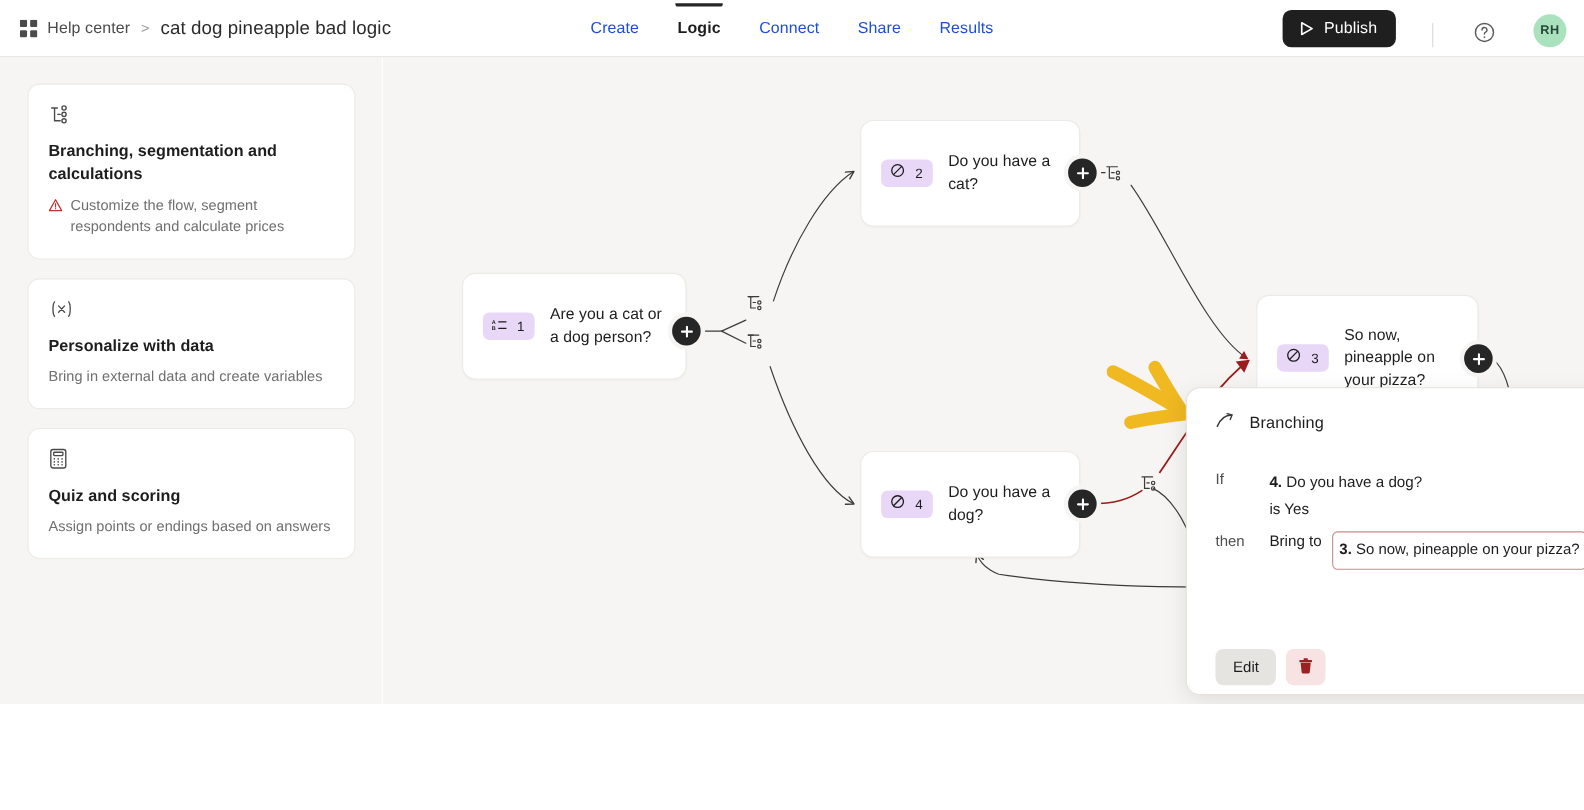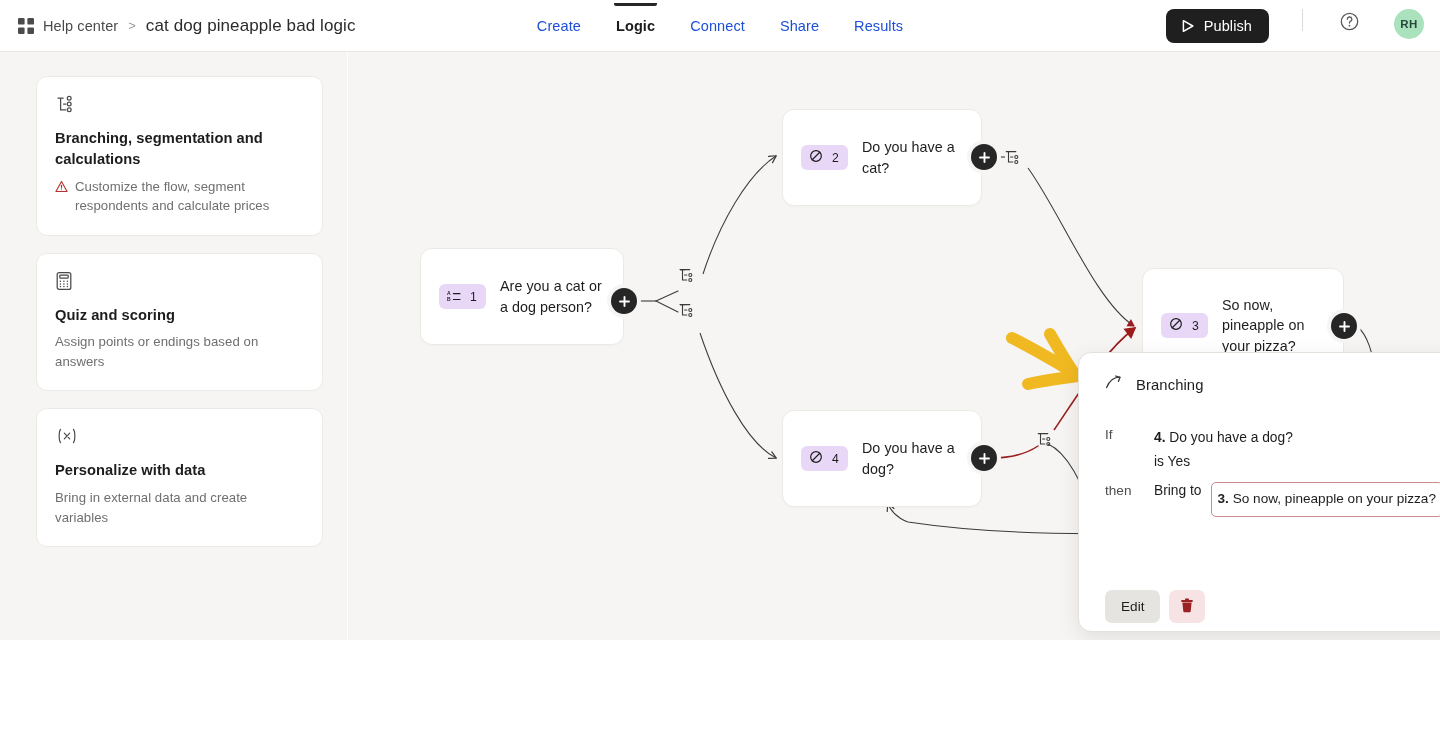--- a/index.html
+++ b/index.html
@@ -36,21 +36,21 @@
     position: relative; pointer-events: auto;
     font-size: 14.5px; color: #1d4ed8; letter-spacing: .1px;
     padding: 16px 2px 14px; cursor: pointer; line-height: 1;
   }
   .tab.active { color: #1d1d1d; font-weight: 600; }
   .tab.active::before {
     content: ""; position: absolute; top: 0; left: 0; right: 0;
     height: 3px; background: #262626; border-radius: 0 0 2px 2px;
   }
 
-  .header-right { margin-left: auto; display: flex; align-items: flex-start; gap: 16px; }
+  .header-right { margin-left: auto; display: flex; align-items: flex-end; gap: 16px; }
   .publish-btn {
     display: flex; align-items: center; gap: 9px;
     background: #1f1f1f; color: #fff;
     font-size: 14.5px; font-weight: 500;
     border-radius: 8px; padding: 9px 17px 9px 15px;
     cursor: pointer; border: none; letter-spacing: .1px;
   }
   .publish-btn svg { display: block; }
   .hdr-divider { width: 1px; height: 22px; background: #ddd9d4; margin: 0 17px; }
   .help-btn { width: 26px; height: 26px; display: flex; align-items: center; justify-content: center; cursor: pointer; margin-right: 16px; }
@@ -60,21 +60,21 @@
     font-size: 11.5px; font-weight: 600; letter-spacing: .4px;
     display: flex; align-items: center; justify-content: center; cursor: pointer;
   }
 
   
   .body { flex: 1; display: flex; min-height: 0; background: #ffffff; }
 
   .sidebar {
     width: 347px; min-width: 347px;
     background: #f6f5f3;
-    padding: 24px 24px 0 36px;
+    padding: 24px 24px 0 25px;
     display: flex; flex-direction: column; gap: 17px;
     overflow: hidden;
   }
   .card {
     background: #ffffff;
     border: 1px solid #eceae6;
     border-radius: 11px;
     padding: 17px 18px 19px;
     cursor: pointer;
   }
@@ -244,39 +244,39 @@
                 <path d="M7 5.6v3.1" stroke-linecap="round"></path>
                 <circle cx="7" cy="10.5" r=".62" fill="#b4332f" stroke="none"></circle>
               </svg>
           </span>
           <span>Customize the flow, segment respondents and calculate prices</span>
         </div>
       </div>
 
       <div class="card">
         <span class="card-icon">
+          <svg width="24" height="20" viewBox="0 0 24 20" fill="none" stroke="#4a4a4a" stroke-width="1.2" stroke-linecap="round">
+              <path d="M5.6 3.4c-1.9 2-1.9 11.2 0 13.2M18.4 3.4c1.9 2 1.9 11.2 0 13.2"></path>
+              <path d="M9.3 7.1l5.4 5.8M14.7 7.1l-5.4 5.8"></path>
+            </svg>
+        </span>
+        <div class="card-title">Personalize with data</div>
+        <div class="card-desc">Bring in external data and create variables</div>
+      </div>
+
+      <div class="card">
+        <span class="card-icon">
           <svg width="18" height="20" viewBox="0 0 18 20" fill="none" stroke="#4a4a4a" stroke-width="1.25">
               <rect x="2.2" y="1.6" width="13.6" height="16.8" rx="2"></rect>
               <rect x="4.8" y="4.1" width="8.4" height="3.1" rx=".7"></rect>
               <path d="M5.4 10.2h.01M8.9 10.2h.01M12.4 10.2h.01M5.4 12.9h.01M8.9 12.9h.01M12.4 12.9h.01M5.4 15.5h.01M8.9 15.5h.01M12.4 15.5h.01" stroke-linecap="round" stroke-width="1.5"></path>
             </svg>
         </span>
         <div class="card-title">Quiz and scoring</div>
         <div class="card-desc">Assign points or endings based on answers</div>
-      </div>
-
-      <div class="card">
-        <span class="card-icon">
-          <svg width="24" height="20" viewBox="0 0 24 20" fill="none" stroke="#4a4a4a" stroke-width="1.2" stroke-linecap="round">
-              <path d="M5.6 3.4c-1.9 2-1.9 11.2 0 13.2M18.4 3.4c1.9 2 1.9 11.2 0 13.2"></path>
-              <path d="M9.3 7.1l5.4 5.8M14.7 7.1l-5.4 5.8"></path>
-            </svg>
-        </span>
-        <div class="card-title">Personalize with data</div>
-        <div class="card-desc">Bring in external data and create variables</div>
       </div>
     </div>
 
     <div class="canvas">
       <div class="canvas-inner">
 
         <svg class="edges" viewBox="0 0 1095 684">
           <defs>
             <marker id="ah" markerWidth="9" markerHeight="9" refX="7.2" refY="4.5" orient="auto">
               <path d="M1,1 L7.6,4.5 L1,8" fill="none" stroke="#3b3b3b" stroke-width="1.15" stroke-linecap="round" stroke-linejoin="round"></path>

